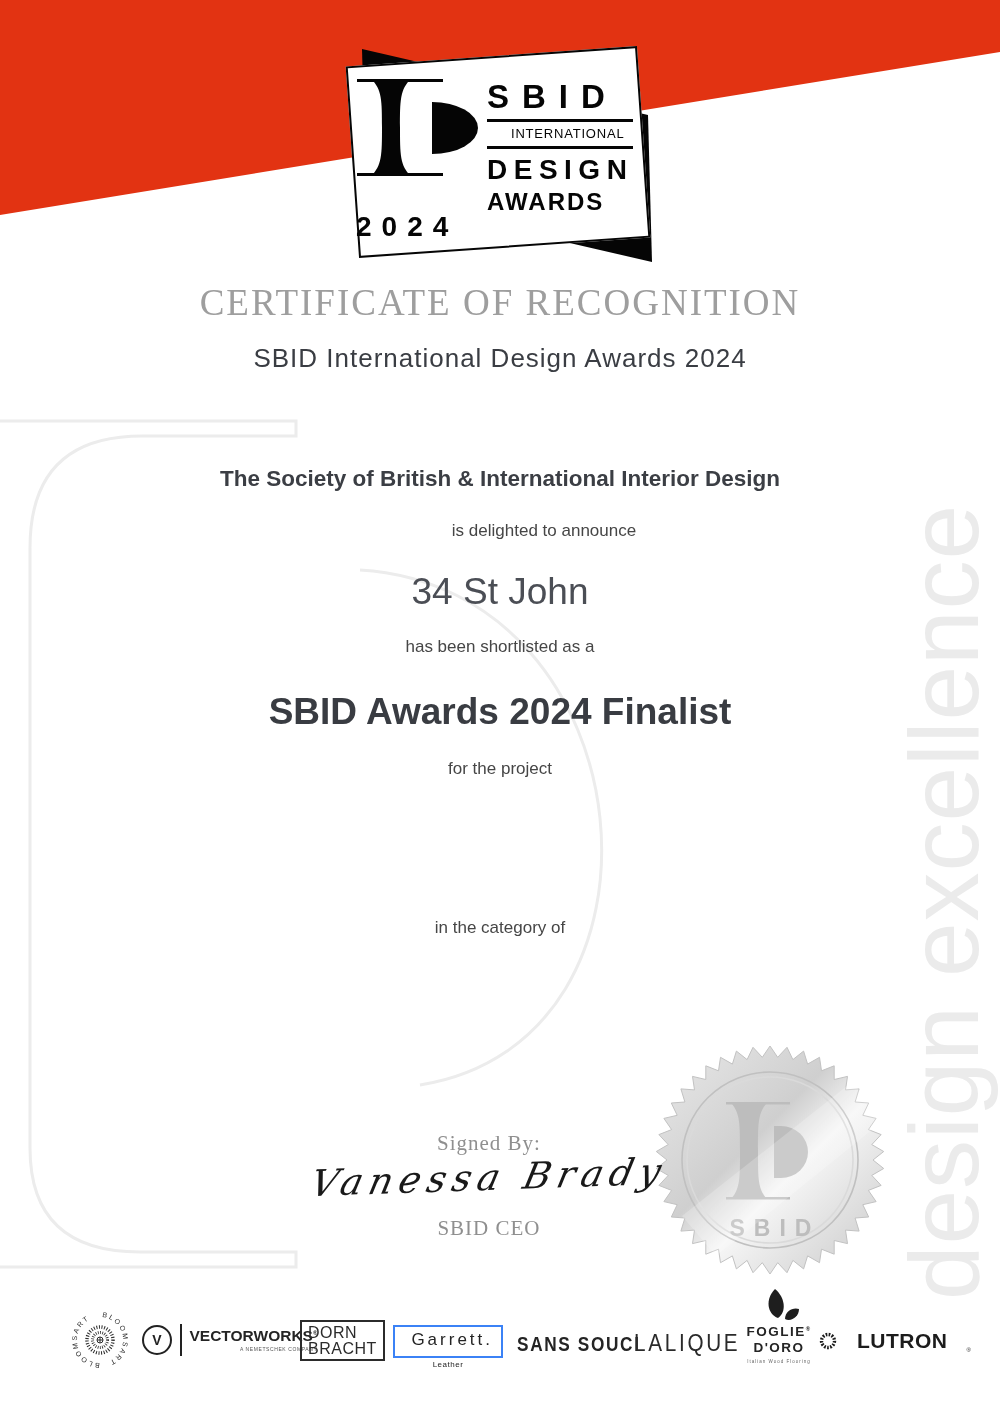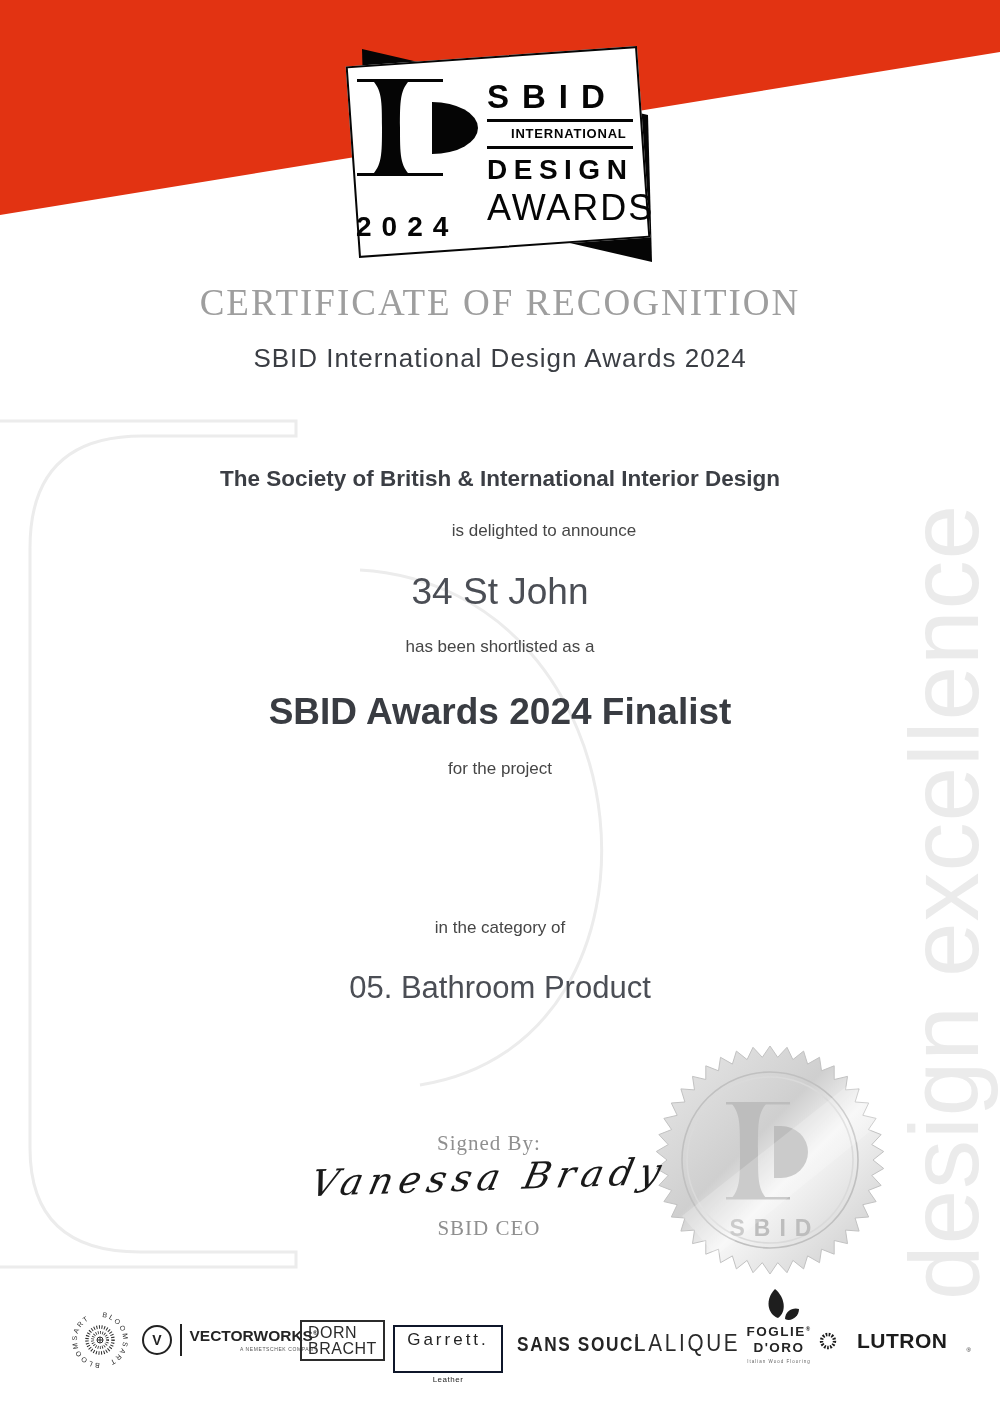--- a/index.html
+++ b/index.html
@@ -17,23 +17,23 @@
             border:2px solid #060606;transform:rotate(-4deg);z-index:3;}
   .logo-content{position:absolute;left:0;top:0;width:1000px;height:280px;z-index:4;}
   .hairline{position:absolute;height:3px;background:#050505;}
   .id-bowl{position:absolute;left:432px;top:102px;width:46px;height:52px;background:#050505;
            border-radius:0 46px 46px 0 / 0 26px 26px 0;}
   .logo-year{position:absolute;left:356px;top:181px;font-size:28px;font-weight:700;color:#050505;
              letter-spacing:10px;white-space:nowrap;margin-top:30px;}
   .logo-right{position:absolute;left:487px;top:80px;width:146px;color:#050505;}
   .logo-sbid{font-size:33px;font-weight:700;letter-spacing:13px;line-height:1;white-space:nowrap;}
   .logo-rule{height:3px;background:#050505;margin:6px 0 5px;}
-  .logo-intl{font-size:13px;font-weight:700;letter-spacing:0.8px;line-height:1;white-space:nowrap;padding-left:24px;}
+  .logo-intl{font-size:13px;font-weight:400;letter-spacing:0.8px;line-height:1;white-space:nowrap;padding-left:24px;}
   .logo-design{font-size:28px;font-weight:700;letter-spacing:6.5px;line-height:1;margin-top:7px;white-space:nowrap;}
-  .logo-awards{font-size:36px;font-weight:400;letter-spacing:2px;line-height:1;margin-top:6px;white-space:nowrap;}
+  .logo-awards{font-size:24px;font-weight:700;letter-spacing:2px;line-height:1;margin-top:6px;white-space:nowrap;}
   
   .line{position:absolute;left:0;width:1000px;text-align:center;z-index:5;}
   .cert-title{top:281px;font-family:Liberation Serif, serif;font-size:37px;letter-spacing:2px;
               color:var(--text_gray,#9e9e9e);}
   .main-title{top:331px;font-size:26px;letter-spacing:1px;color:var(--text_dark,#3a3d43);font-weight:500;margin-top:12px;}
   
   .org{top:466px;font-size:22.5px;font-weight:700;color:#3b3e44;}
   .small{font-size:17px;color:#464646;}
   .announce{top:521px;margin-left:44px;}
   .recipient{top:571px;font-size:37px;color:#4b4e55;}
@@ -55,21 +55,21 @@
   .vw{left:142px;top:1324px;display:flex;align-items:center;gap:8px;}
   .vw-circle{width:26px;height:26px;border:2px solid #222;border-radius:50%;display:flex;
              align-items:center;justify-content:center;font-size:14px;font-weight:700;}
   .vw-div{width:1.5px;height:32px;background:#222;}
   .vw-name{font-size:15.5px;font-weight:700;letter-spacing:0;white-space:nowrap;line-height:1;}
   .vw-sub{font-size:5px;letter-spacing:0.6px;color:#555;text-align:right;margin-top:2px;}
   .reg{font-size:6px;vertical-align:super;}
   .dorn{left:300px;top:1320px;border:2.5px solid #2b2b2b;padding:3px 6px;text-align:left;}
   .dorn div{font-size:16px;letter-spacing:0.5px;line-height:0.98;white-space:nowrap;color:#2b2b2b;}
   .garrett{left:393px;top:1325px;width:110px;}
-  .garrett-box{border:2px solid #0f172a;padding:3px 8px 21px;text-align:center;font-size:17px;
+  .garrett-box{border:2px solid #3b82f6;padding:3px 8px 6px;text-align:right;font-size:17px;
                letter-spacing:3px;white-space:nowrap;}
   .garrett-sub{font-size:8px;text-align:center;margin-top:2px;letter-spacing:0.5px;}
   .sans{left:517px;top:1332px;font-size:21px;font-weight:700;letter-spacing:2px;white-space:nowrap;
         transform:scaleX(0.82);transform-origin:left center;}
   .lalique{left:634px;top:1330px;font-size:23px;font-weight:300;letter-spacing:3px;white-space:nowrap;
            transform:scaleX(0.9);transform-origin:left center;color:#2a2a2a;}
   .foglie{left:743px;top:1288px;width:72px;text-align:center;}
   .foglie-line{font-size:13.5px;font-weight:600;letter-spacing:1.5px;line-height:1.15;white-space:nowrap;}
   .foglie-sub{font-size:4.5px;letter-spacing:1px;color:#666;margin-top:4px;white-space:nowrap;}
   .lutron{left:818px;top:1329px;display:flex;align-items:center;gap:19px;}
@@ -116,21 +116,20 @@
   <div class="line cert-title">CERTIFICATE OF RECOGNITION</div>
   <div class="line main-title">SBID International Design Awards 2024</div>
 
   <div class="line org">The Society of British &amp; International Interior Design</div>
   <div class="line small announce">is delighted to announce</div>
   <div class="line recipient">34 St John</div>
   <div class="line small shortlisted">has been shortlisted as a</div>
   <div class="line finalist">SBID Awards 2024 Finalist</div>
   <div class="line small for-project">for the project</div>
   <div class="line small cat-intro">in the category of</div>
-  <div class="line category">05. Bathroom Product</div>
 
   <div class="sig-block signed-by">Signed By:</div>
   <div class="sig-block sig-name">Vanessa Brady</div>
   <div class="sig-block sig-role">SBID CEO</div>
 
   <svg class="seal-svg" width="232" height="232" viewBox="0 0 232 232">
     <defs>
       <linearGradient id="silverGrad" x1="0" y1="0" x2="1" y2="1">
         <stop offset="0" stop-color="#e9e9e9"></stop>
         <stop offset="0.42" stop-color="#cfcfcf"></stop>

